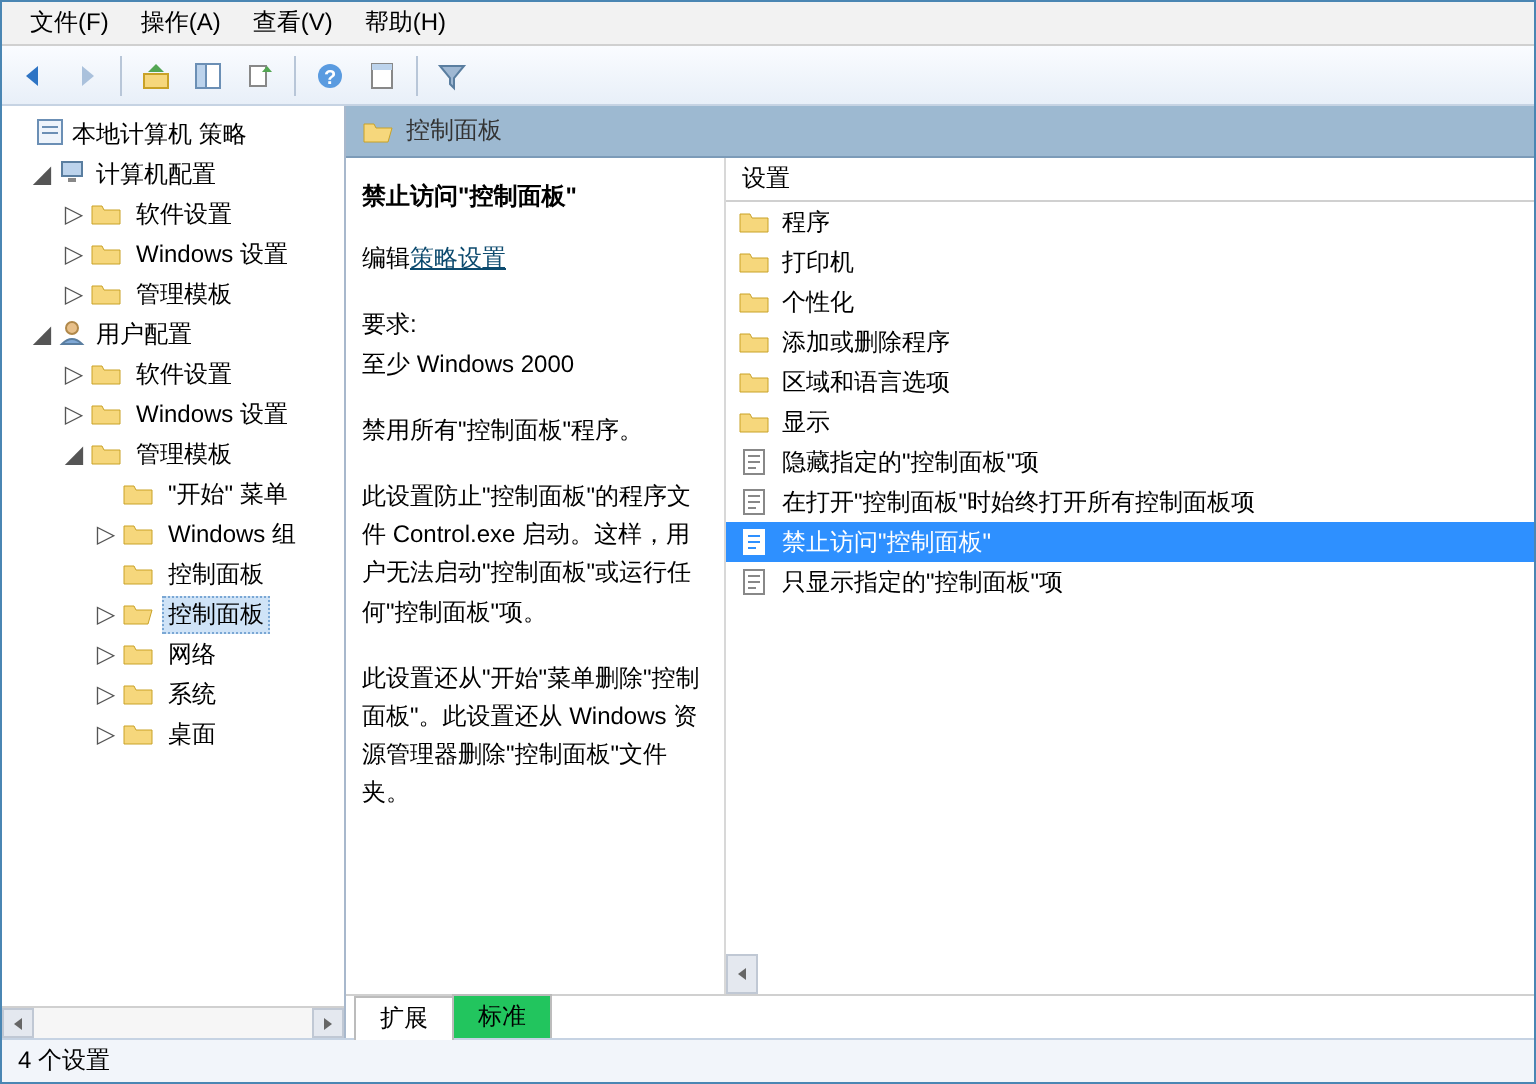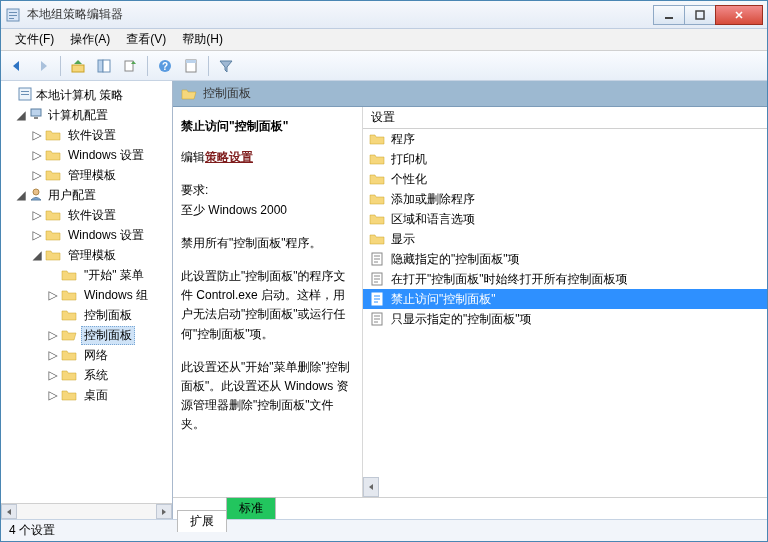--- a/index.html
+++ b/index.html
@@ -27,71 +27,43 @@
   .tree .selected .label { background: #cfe3f7; border: 1px dotted #7aa7d4; padding: 0 2px; }
   .leftpane .hscroll { height: 16px; background: #f0f0f0; border-top: 1px solid #d0d0d0; display: flex; }
   .hscroll .btn { width: 16px; height: 100%; background: #e4e8ef; border: 1px solid #c0c8d4; display: flex; align-items: center; justify-content: center; }
   .hscroll .track { flex: 1; background: #f6f6f6; }
   .rightpane { flex: 1; display: flex; flex-direction: column; min-width: 0; }
   .content-header { height: 26px; background: #9db9d1; display: flex; align-items: center; padding: 0 8px; font-size: 12px; color: #333; border-bottom: 1px solid #7c9bb8; }
   .content-header .folder { width: 16px; height: 12px; margin-right: 6px; }
   .content-body { flex: 1; display: flex; min-height: 0; }
   .desc-col { width: 190px; border-right: 1px solid #d8d8d8; padding: 10px 8px; font-size: 12px; line-height: 1.6; overflow: hidden; }
   .desc-col h3 { font-size: 12px; font-weight: bold; margin-bottom: 12px; }
-  .desc-col a { color: #7f1d1d; text-decoration: underline; font-weight: bold; }
+  .desc-col a { color: #0c4a6e; text-decoration: underline; }
   .desc-col .section { margin-top: 14px; }
   .list-col { flex: 1; display: flex; flex-direction: column; min-width: 0; }
   .list-header { height: 22px; border-bottom: 1px solid #d0d0d0; display: flex; align-items: center; padding: 0 8px; font-size: 12px; background: #fff; }
   .list-body { flex: 1; overflow: auto; font-size: 12px; }
   .list-item { display: flex; align-items: center; height: 20px; padding: 0 6px; white-space: nowrap; cursor: pointer; }
   .list-item.sel { background: #2e90ff; color: #fff; }
   .list-item .icon { width: 16px; height: 14px; margin-right: 6px; display: flex; align-items: center; justify-content: center; }
   .tabbar { height: 22px; border-top: 1px solid #d0d0d0; display: flex; align-items: flex-end; padding-left: 4px; font-size: 12px; background: #fff; }
   .tabbar .tab { padding: 2px 12px; border: 1px solid #bcbcbc; border-bottom: none; background: #22c55e; margin-right: -1px; cursor: pointer; }
-  .tabbar .tab.active { background: #fff; position: relative; top: 13px; }
+  .tabbar .tab.active { background: #fff; position: relative; top: 1px; }
   .statusbar { height: 22px; border-top: 1px solid #c6d3e3; background: #f2f5fa; display: flex; align-items: center; padding: 0 8px; font-size: 12px; }
   
   svg.folder-svg path { fill: #f6d77c; stroke: #c9a227; stroke-width: .5; }
   svg.folder-open path { fill: #f6d77c; stroke: #c9a227; stroke-width: .5; }
   svg.setting-svg rect { fill: #fff; stroke: #888; }
   svg.setting-svg line { stroke: #888; }
 </style>
 </head>
 <body>
 
 <div class="window">
 
-  <div class="titlebar">
-    <span class="icon">
-      <svg width="16" height="16" viewBox="0 0 16 16">
-          <rect x="2" y="2" width="12" height="12" fill="#d9e6f7" stroke="#6b8fb5"></rect>
-          <rect x="4" y="5" width="8" height="1" fill="#6b8fb5"></rect>
-          <rect x="4" y="8" width="8" height="1" fill="#6b8fb5"></rect>
-          <rect x="4" y="11" width="5" height="1" fill="#6b8fb5"></rect>
-        </svg>
-    </span>
-    <span class="title">本地组策略编辑器</span>
-    <div class="window-controls">
-      <div class="win-btn">
-          <svg viewBox="0 0 10 10">
-            <rect x="1" y="7" width="8" height="2" fill="#444"></rect>
-          </svg>
-        </div>
-      <div class="win-btn">
-          <svg viewBox="0 0 10 10">
-            <rect x="1" y="1" width="8" height="8" fill="none" stroke="#444" stroke-width="1.5"></rect>
-          </svg>
-        </div>
-      <div class="win-btn close">
-          <svg viewBox="0 0 10 10">
-            <path d="M2 2 L8 8 M8 2 L2 8" stroke="#fff" stroke-width="1.6"></path>
-          </svg>
-        </div>
-    </div>
-  </div>
 
   <div class="menubar">
     <span class="menu-item">文件(F)</span>
     <span class="menu-item">操作(A)</span>
     <span class="menu-item">查看(V)</span>
     <span class="menu-item">帮助(H)</span>
   </div>
 
   <div class="toolbar">
     <div class="tb-btn">

